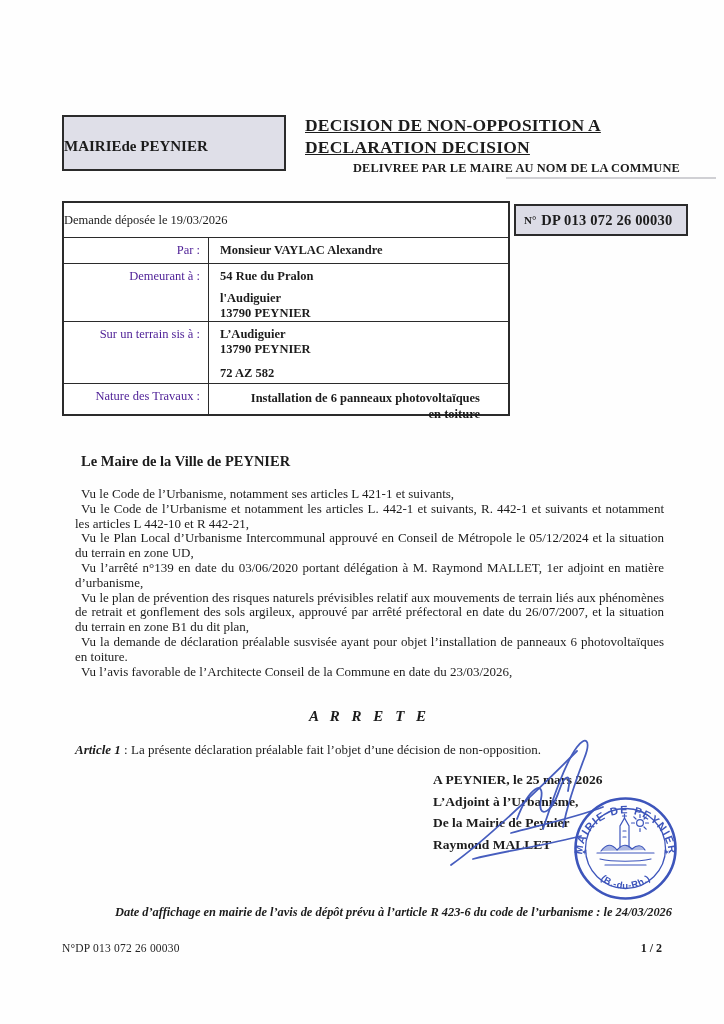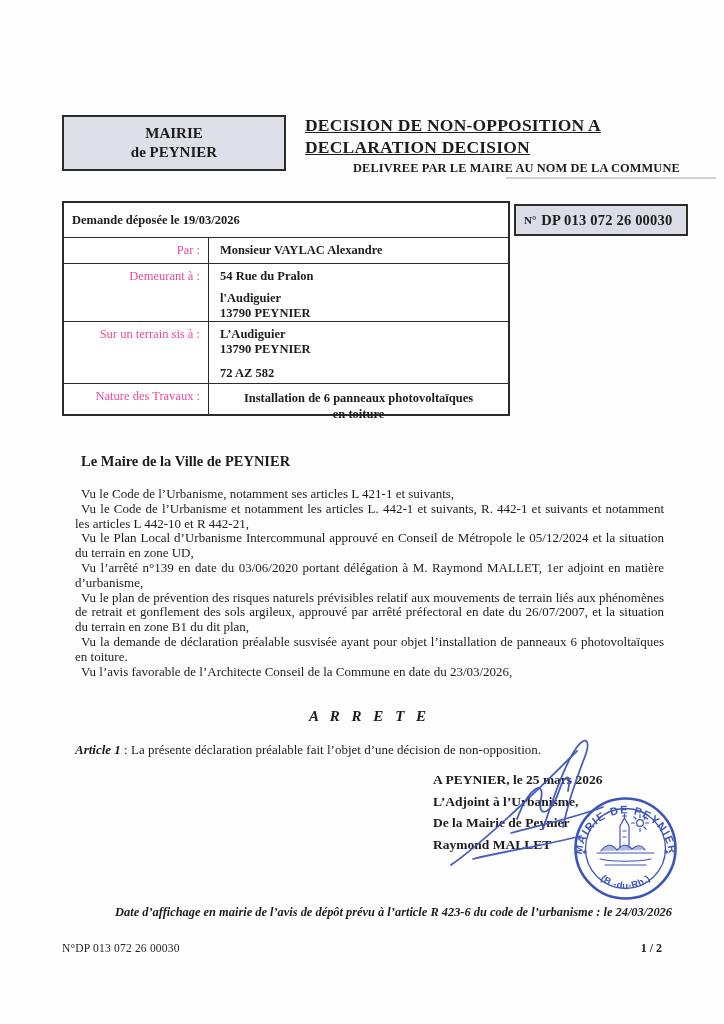--- a/index.html
+++ b/index.html
@@ -6,21 +6,21 @@
   html,body { background:#e8e8e8; }
   .page {
     position:relative; width:724px; height:1024px; margin:0 auto;
     background:#fefefe; overflow:hidden;
     font-family:"Liberation Serif", serif; color:#1c1c1c;
   }
   
   .org-box {
     position:absolute; left:62px; top:115px; width:224px; height:56px;
     background:#dfdfe8; border:2px solid #2b2b2b;
-    display:flex; flex-direction:column; align-items:center; justify-content:flex-start;
+    display:flex; flex-direction:row; align-items:center; justify-content:flex-start;
     padding-top:7px; font-weight:bold; font-size:15px; line-height:19px;
   }
   .title-block { position:absolute; left:305px; top:114px; width:400px; }
   .title-line { font-weight:bold; font-size:17.5px; line-height:22px; letter-spacing:.2px;text-decoration:underline; }
   .subtitle   { font-weight:bold; font-size:12.4px; margin-top:3px; letter-spacing:.1px;margin-left:48px; }
 
   
   .artifact-line { position:absolute; left:506px; top:177px; width:210px; height:2px; background:#c4c4c9; opacity:.8; }
 
   
@@ -33,34 +33,34 @@
   .ref-box .no { font-size:11px; margin-right:5px; }
   .ref-box .num { font-size:14.5px; letter-spacing:.2px; }
 
   
   .app-table {
     position:absolute; left:62px; top:201px; width:448px;
     border:2px solid #2b2b2b; font-size:12.5px; background:#fff;
   }
   .t-row { display:flex; border-top:1px solid #2b2b2b; }
   .t-row.first { border-top:none; }
-  .row-deposit { height:34px; display:flex; align-items:center; padding-left:8px; font-weight:bold; }
+  .row-deposit { height:34px; display:flex; align-items:center; padding-left:0; font-weight:normal; }
   .lbl {
     width:145px; flex:0 0 145px; border-right:1px solid #2b2b2b;
-    text-align:right; padding-right:8px; padding-top:5px; color:#ec4899;
+    text-align:right; padding-right:8px; padding-top:5px; color:#4c1d95;
   }
   .lbl.center { display:flex; align-items:center; justify-content:flex-end; padding-top:0; }
   .val { flex:1; font-weight:bold; padding:5px 6px 5px 11px; line-height:15px; }
   .r-par   { height:26px; }
   .r-dem   { height:58px; }
   .r-ter   { height:62px; }
   .r-nat   { height:31px; }
   .gap7 { height:7px; }
   .gap9 { height:9px; }
-  .val-center { text-align:center; padding:6px 28px 0 28px; line-height:16px; }
+  .val-center { text-align:right; padding:6px 28px 0 28px; line-height:16px; }
 
   
   .body-block { position:absolute; left:75px; top:453px; width:589px; }
   .body-heading { font-weight:bold; font-size:14.5px; margin:0 0 17px 6px; }
   .vu-par { font-size:13px; line-height:14.8px; text-align:justify; text-indent:6px; }
   .arrete {
     text-align:center; font-weight:bold; font-style:italic; font-size:15px;
     letter-spacing:4px; margin-top:29px;
     text-underline-offset:3px;
   }

